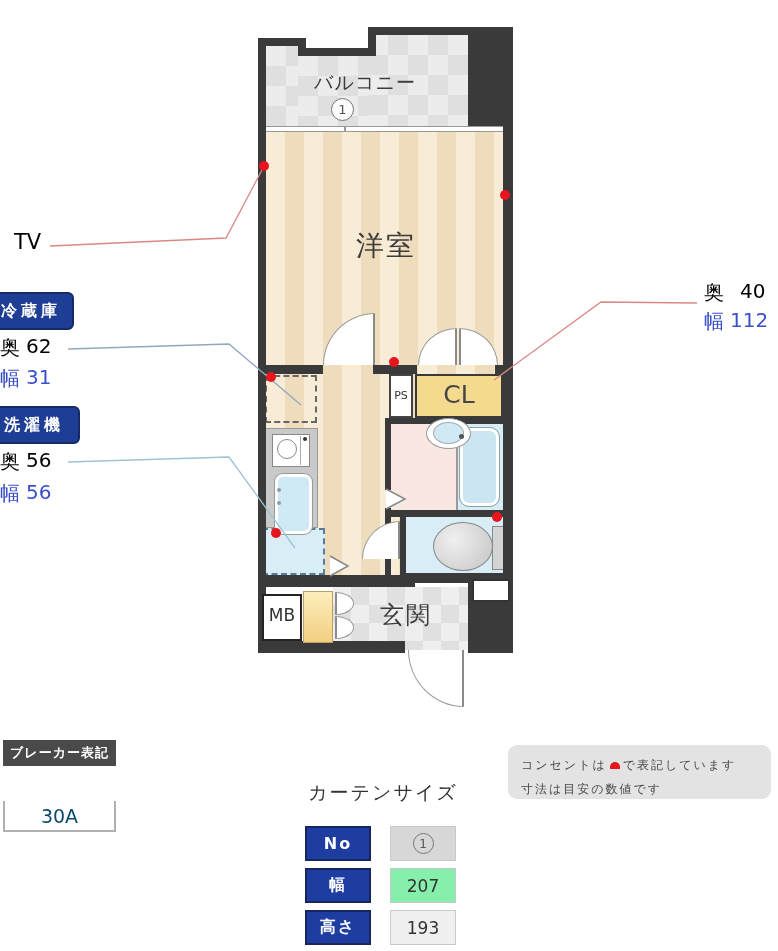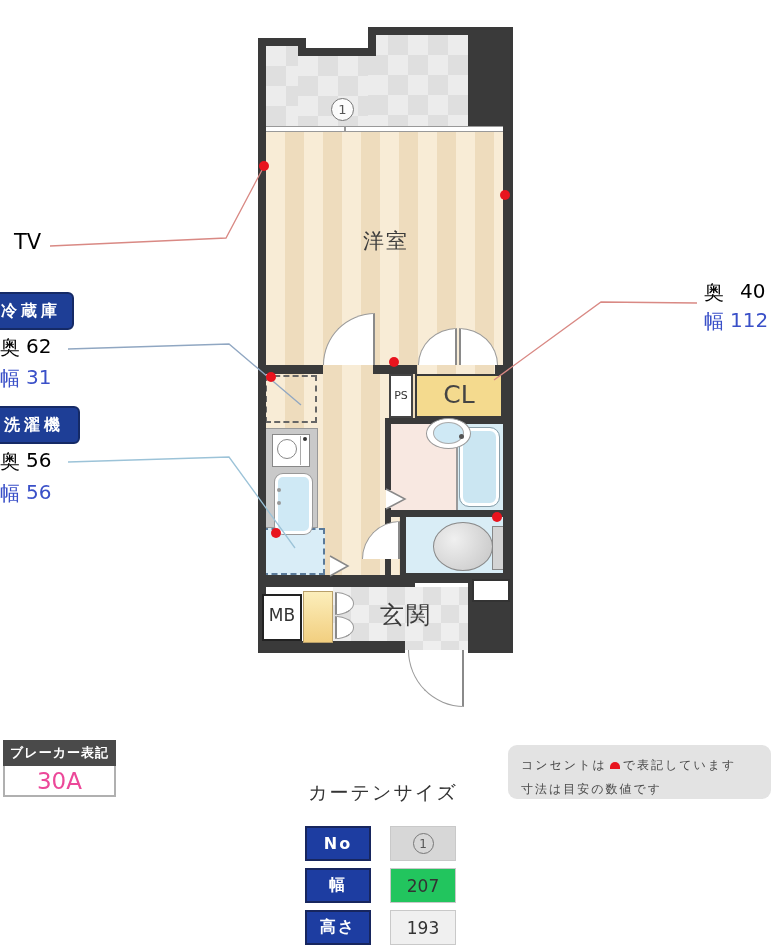--- a/index.html
+++ b/index.html
@@ -31,21 +31,21 @@
          align-items:center;justify-content:center;z-index:9;}
   .dim-row{position:absolute;display:flex;font-size:20px;z-index:9;}
   .dim-row .lbl{width:26px;}
   .red{color:#000000;}
   .blue{color:#3a50c8;}
   svg.overlay{position:absolute;left:0;top:0;z-index:6;pointer-events:none;}
   
   .brk-head{background:#4a4a4a;color:#fff;font-size:13px;font-weight:bold;
             display:flex;align-items:center;justify-content:center;letter-spacing:1px;}
   .brk-body{background:#fff;border:2px solid #b0b0b0;border-top:none;display:flex;
-            align-items:center;justify-content:center;font-size:23px;color:#ec4899;box-sizing:border-box;}
+            align-items:center;justify-content:center;font-size:19px;color:#0c4a6e;box-sizing:border-box;margin-top:35px;}
   .cur-title{position:absolute;font-size:19px;color:#333;letter-spacing:2px;text-align:center;z-index:9;}
   .cur-row{display:flex;margin-bottom:7px;}
   .cur-badge{width:66px;height:35px;background:#1d3da1;border:2px solid #17265e;color:#fff;
              font-weight:bold;font-size:16px;display:flex;align-items:center;justify-content:center;
              box-sizing:border-box;letter-spacing:2px;}
   .cur-cell{width:66px;height:35px;margin-left:19px;border:1px solid #c9c9c9;display:flex;
             align-items:center;justify-content:center;font-size:17px;color:#333;box-sizing:border-box;}
   .note-box{position:absolute;background:#e3e3e3;border-radius:9px;color:#4a4a4a;font-size:12px;
             font-weight:normal;letter-spacing:2px;line-height:2.0;padding:8px 13px;z-index:9;box-sizing:border-box;}
   .note-dome{display:inline-block;width:10px;height:7px;background:#e8141e;
@@ -137,22 +137,23 @@
     <circle cx="279" cy="503" r="2" fill="#999"></circle>
   </svg>
 
   <div class="outlet" style="left:259px;top:161px;"></div>
   <div class="outlet" style="left:500px;top:190px;"></div>
   <div class="outlet" style="left:389px;top:357px;"></div>
   <div class="outlet" style="left:266px;top:372px;"></div>
   <div class="outlet" style="left:271px;top:528px;"></div>
   <div class="outlet" style="left:492px;top:512px;"></div>
 
+  <div class="plan-label" style="left:290px;top:70px;width:150px;font-size:19px;letter-spacing:1px;">バルコニー</div>
   <div class="plan-label circle-no" style="left:331px;top:98px;width:23px;height:23px;font-size:13px;">1</div>
-  <div class="plan-label" style="left:336px;top:227px;width:100px;font-size:21px;letter-spacing:2px;">洋室</div>
+  <div class="plan-label" style="left:336px;top:227px;width:100px;font-size:28px;letter-spacing:2px;">洋室</div>
   <div class="plan-label" style="left:389px;top:389px;width:24px;font-size:11px;color:#333;">PS</div>
   <div class="plan-label" style="left:415px;top:380px;width:88px;font-size:25px;color:#444;">CL</div>
   <div class="plan-label" style="left:262px;top:605px;width:40px;font-size:17px;color:#333;">MB</div>
   <div class="plan-label" style="left:368px;top:599px;width:76px;font-size:24px;letter-spacing:2px;">玄関</div>
 
   <div class="abs red" style="left:14px;top:230px;font-size:21px;z-index:9;">TV</div>
 
   <div class="badge" style="left:-12px;top:292px;width:82px;height:34px;">冷蔵庫</div>
   <div class="dim-row red" style="left:0px;top:334px;">
     <span class="lbl">奥</span>
@@ -190,21 +191,21 @@
   <div class="cur-title" style="left:300px;top:780px;width:166px;">カーテンサイズ</div>
   <div class="abs" style="left:305px;top:826px;z-index:9;">
     <div class="cur-row">
       <div class="cur-badge">No</div>
       <div class="cur-cell" style="background:#d7d7d7;">
         <span class="circle-no" style="width:21px;height:21px;font-size:12px;background:transparent;">1</span>
       </div>
     </div>
     <div class="cur-row">
       <div class="cur-badge">幅</div>
-      <div class="cur-cell" style="background:#22c55e;">207</div>
+      <div class="cur-cell" style="background:#86efac;">207</div>
     </div>
     <div class="cur-row">
       <div class="cur-badge">高さ</div>
       <div class="cur-cell" style="background:#f0f0f0;">193</div>
     </div>
   </div>
 
   <div class="note-box" style="left:508px;top:745px;width:263px;height:54px;">
     <div><span>コンセントは</span><span class="note-dome"></span><span>で表記しています</span></div>
     <div>寸法は目安の数値です</div>

